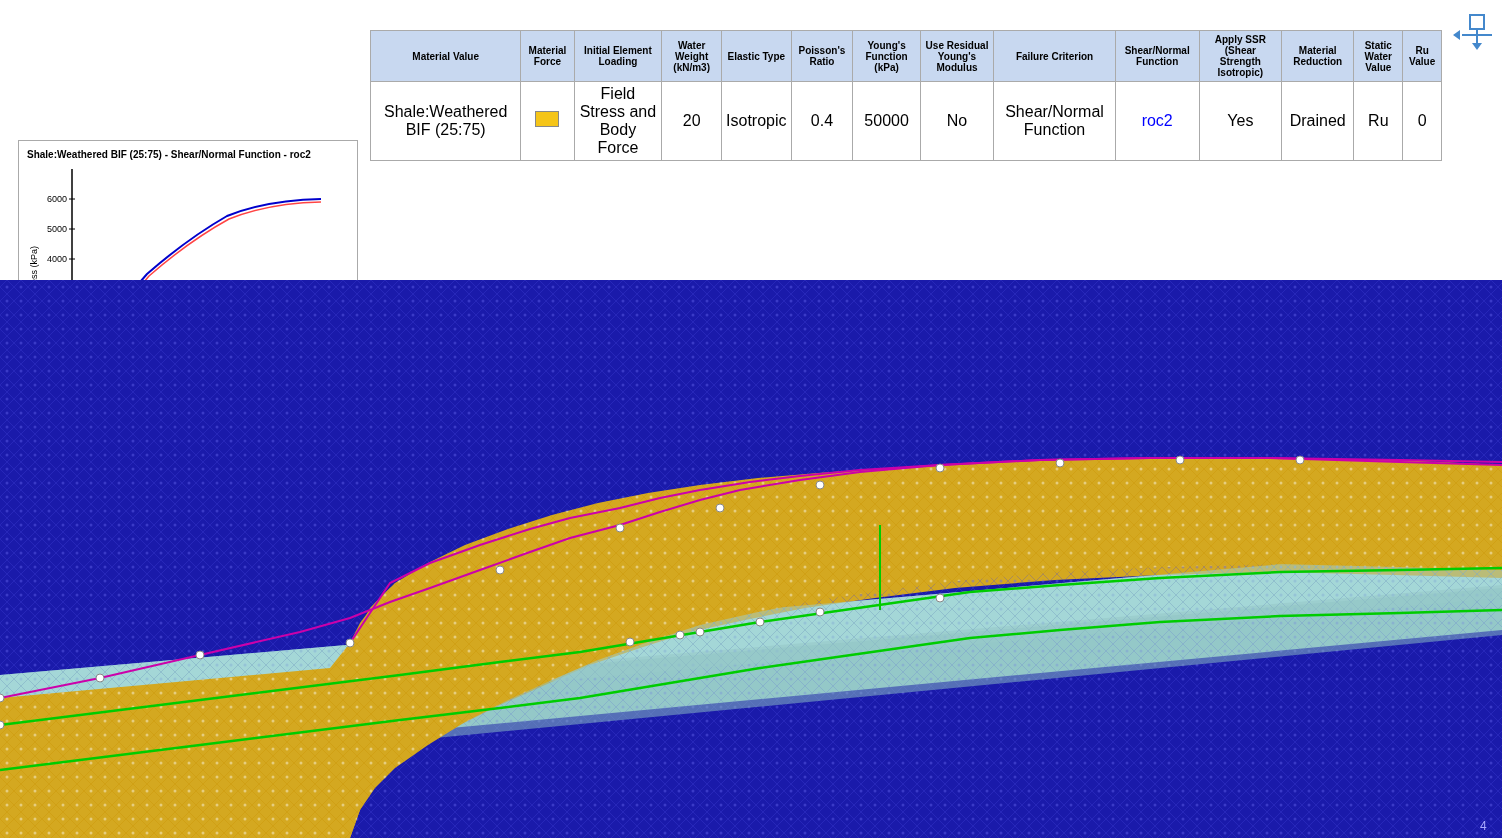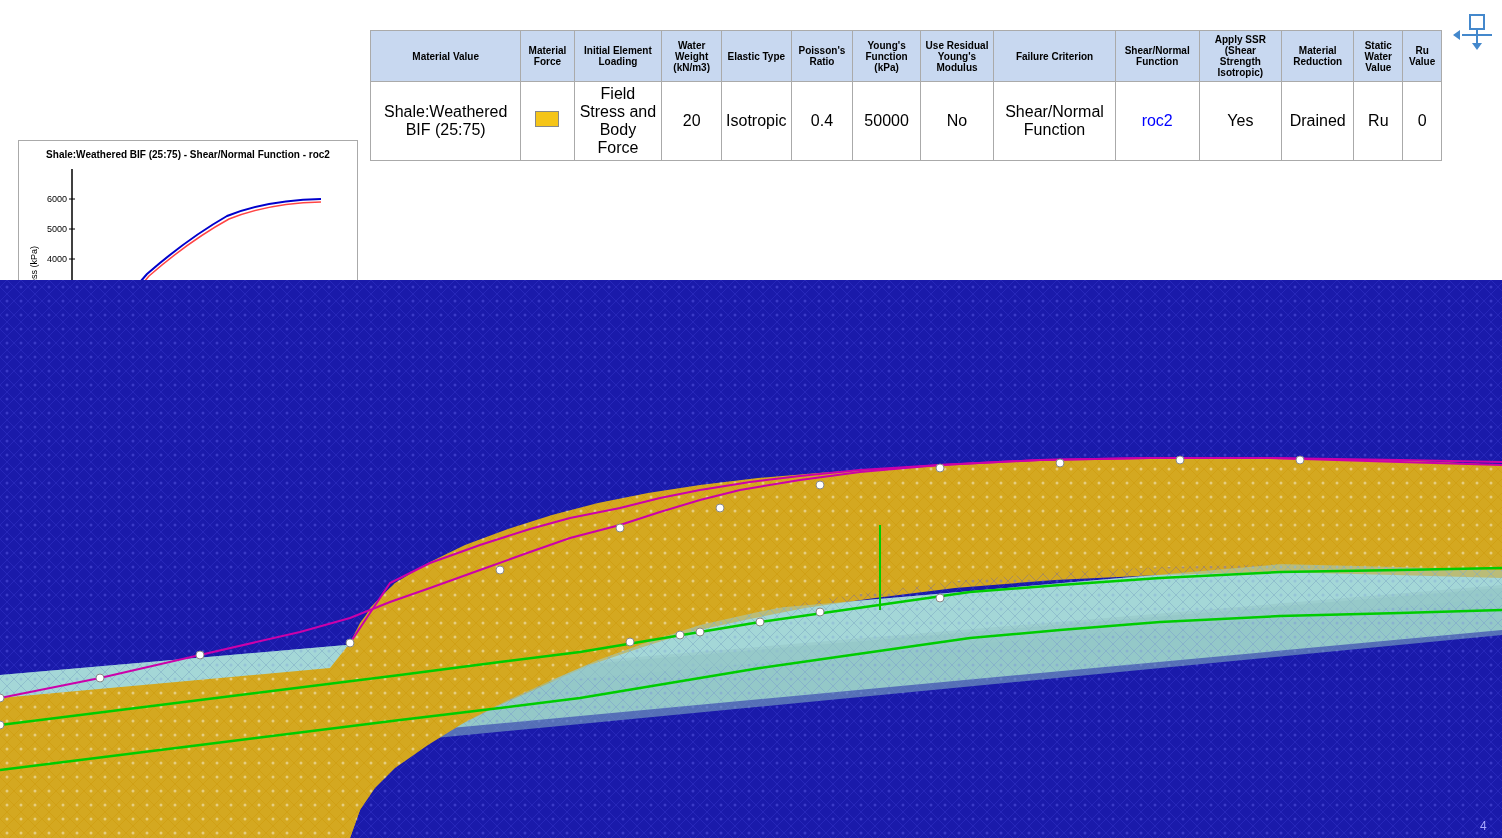--- a/index.html
+++ b/index.html
@@ -77,21 +77,20 @@
       border: 1px solid #aaa;
       background: #ffffff;
       padding: 8px;
     }
 
     .graph-title {
       font-size: 10px;
       font-weight: bold;
       margin-bottom: 4px;
       color: #000;
-      text-align: center;
     }
 
     .graph-area {
       position: relative;
       width: 100%;
       height: 260px;
     }
 
     .legend-area {
       margin-top: 6px;

